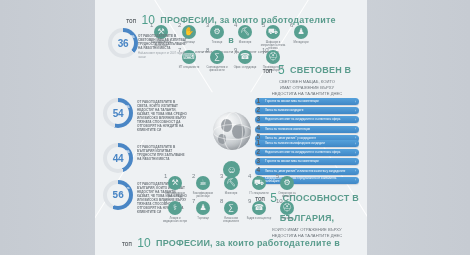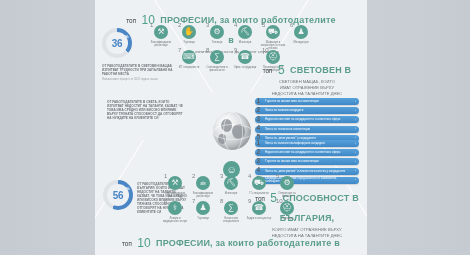--- a/index.html
+++ b/index.html
@@ -50,21 +50,21 @@
   .stat{position:absolute;display:flex;align-items:flex-start;}
   .donut{width:30px;height:30px;border-radius:50%;flex:0 0 30px;position:relative;}
   .donut .hole{position:absolute;left:4px;top:4px;right:4px;bottom:4px;border-radius:50%;
     background:#eef1f3;display:flex;align-items:center;justify-content:center;}
   .donut .val{color:#4a86c5;font-size:10px;font-weight:700;letter-spacing:-.3px;}
   .donut .pct{position:absolute;right:3.5px;top:6px;color:#ffffff;font-size:4px;font-weight:700;}
   .stxt{margin-left:4px;padding-top:2px;}
   .stxt .m{font-size:3.1px;color:#6f767c;line-height:1.3;font-weight:700;letter-spacing:.03px;}
   .stxt .n{font-size:2.7px;color:#9aa1a7;line-height:1.3;margin-top:2px;}
 
-  #stat-36{left:7px;top:28px;flex-direction:column;width:80px;}
+  #stat-36{left:13px;top:28px;flex-direction:row;width:80px;}
   #stat-36 .stxt{margin-left:0;margin-top:4px;}
   #stat-54{left:8px;top:98px;width:84px;}
   #stat-44{left:8px;top:143px;width:84px;}
   #stat-56{left:8px;top:180px;width:84px;}
 
   
   #globe{position:absolute;left:118px;top:112px;width:38px;height:38px;border-radius:50%;
     background:
       radial-gradient(circle at 33% 28%,#ffffff 0%,#e3e6e8 34%,#b9bec2 72%,#9ba0a5 100%);
     box-shadow:inset -2px -2px 5px rgba(110,116,122,.45);overflow:hidden;}
@@ -175,26 +175,43 @@
             <span class="val">36</span>
           </span>
           <span class="pct">%</span>
         </div>
         <div class="stxt">
           <div class="m">ОТ РАБОТОДАТЕЛИТЕ В СВЕТОВЕН МАЩАБ ИЗПИТВАТ ТРУДНОСТИ ПРИ ЗАПЪЛВАНЕ НА РАБОТНИ МЕСТА</div>
           <div class="n">Най-високият процент от 2007 година насам</div>
         </div>
       </div>
     <div class="stat" id="stat-54">
+        <div class="donut" style="background: conic-gradient(rgb(74, 134, 197) 0deg, rgb(74, 134, 197) 194.4deg, rgb(223, 227, 231) 194.4deg, rgb(223, 227, 231) 360deg);">
+          <span class="hole">
+            <span class="val">54</span>
+          </span>
+          <span class="pct">%</span>
+        </div>
         <div class="stxt">
           <div class="m">ОТ РАБОТОДАТЕЛИТЕ В СВЕТА, КОИТО ИЗПИТВАТ НЕДОСТИГ НА ТАЛАНТИ, КАЗВАТ, ЧЕ ТОВА ИМА СРЕДНО ИЛИ ВИСОКО ВЛИЯНИЕ ВЪРХУ ТЯХНАТА СПОСОБНОСТ ДА ОТГОВОРЯТ НА НУЖДИТЕ НА КЛИЕНТИТЕ СИ</div>
         </div>
       </div>
+    <div class="stat" id="stat-44">
+        <div class="donut" style="background: conic-gradient(rgb(74, 134, 197) 0deg, rgb(74, 134, 197) 158.4deg, rgb(223, 227, 231) 158.4deg, rgb(223, 227, 231) 360deg);">
+          <span class="hole">
+            <span class="val">44</span>
+          </span>
+          <span class="pct">%</span>
+        </div>
+        <div class="stxt">
+          <div class="m">ОТ РАБОТОДАТЕЛИТЕ В БЪЛГАРИЯ ИЗПИТВАТ ТРУДНОСТИ ПРИ ЗАПЪЛВАНЕ НА РАБОТНИ МЕСТА</div>
+        </div>
+      </div>
     <div class="stat" id="stat-56">
-        <div class="donut" style="background: conic-gradient(rgb(74, 134, 197) 0deg, rgb(74, 134, 197) 201.6deg, rgb(223, 227, 231) 201.6deg, rgb(223, 227, 231) 360deg);">
+        <div class="donut" style="background: conic-gradient(rgb(74, 134, 197) 0deg, rgb(74, 134, 197) 201.6deg, rgb(223, 227, 231) 201.6deg, rgb(223, 227, 231) 360deg); font-family: Liberation Mono, monospace;">
           <span class="hole">
             <span class="val">56</span>
           </span>
           <span class="pct">%</span>
         </div>
         <div class="stxt">
           <div class="m">ОТ РАБОТОДАТЕЛИТЕ В БЪЛГАРИЯ, КОИТО ИЗПИТВАТ НЕДОСТИГ НА ТАЛАНТИ, КАЗВАТ, ЧЕ ТОВА ИМА СРЕДНО ИЛИ ВИСОКО ВЛИЯНИЕ ВЪРХУ ТЯХНАТА СПОСОБНОСТ ДА ОТГОВОРЯТ НА НУЖДИТЕ НА КЛИЕНТИТЕ СИ</div>
         </div>
       </div>
 

